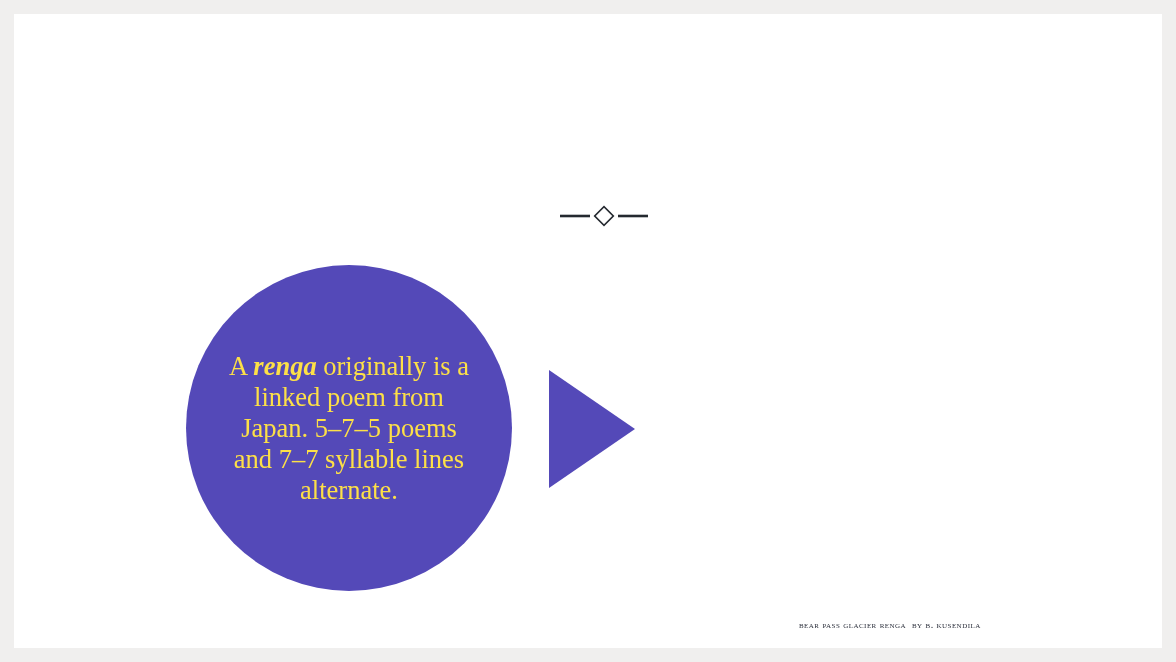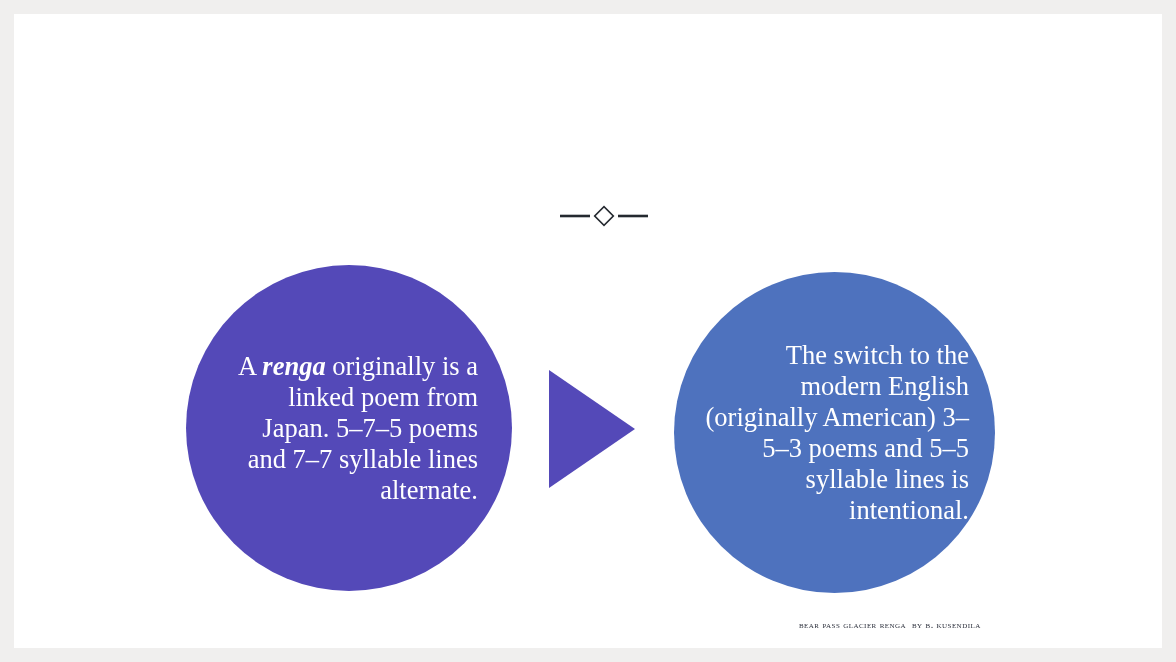--- a/index.html
+++ b/index.html
@@ -36,22 +36,22 @@
   
   .bubble {
     position: absolute;
     border-radius: 50%;
     display: flex;
     align-items: center;
     justify-content: center;
     box-sizing: border-box;
   }
   .bubble-text {
-    color: #ffffff;
-    text-align: right;
+    color: #fde047;
+    text-align: center;
     font-family: "Liberation Serif", serif;
     line-height: 31px;
     width: 100%;
     padding: 0 34px;
     box-sizing: border-box;
   }
 
   #bubble-left {
     left: 172px;          
     top: 251px;           
@@ -120,19 +120,16 @@
       <span>A </span><em>renga</em><span> originally is a linked poem from Japan. 5–7–5 poems and 7–7 syllable lines alternate.</span>
     </div>
   </div>
 
   <div id="arrow">
     <svg width="112" height="126" viewBox="0 0 112 126" aria-hidden="true">
       <polygon points="5,4 5,122 91,63" fill="#5449b8"></polygon>
     </svg>
   </div>
 
-  <div class="bubble" id="bubble-right">
-    <div class="bubble-text">The switch to the modern English (originally American) 3–5–3 poems and 5–5 syllable lines is intentional.</div>
-  </div>
 
   <div id="footer-caption">BEAR PASS GLACIER RENGA  BY B. KUSENDILA</div>
 
 </div>
 
 </body></html>

